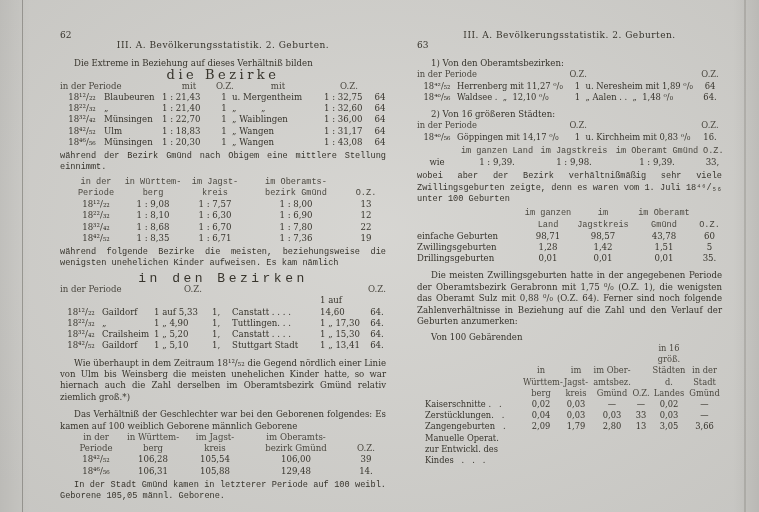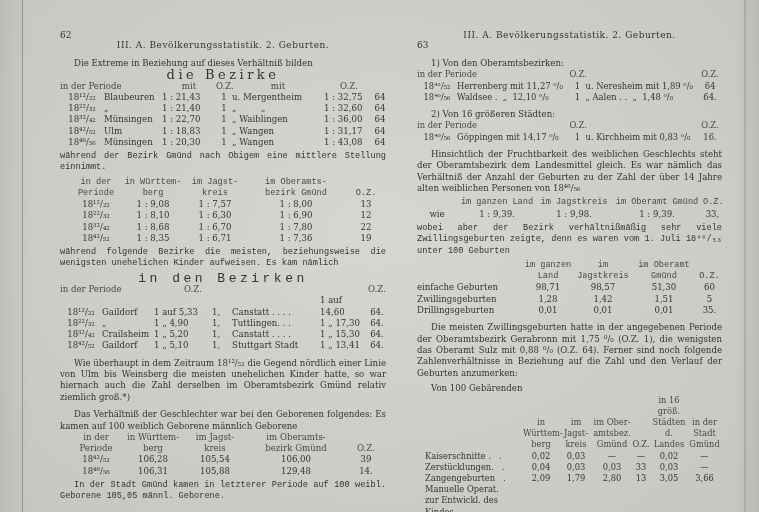--- a/index.html
+++ b/index.html
@@ -321,21 +321,20 @@
 
       <div class="grid t-oberamt">
         <span class="cell tc">18⁴⁶/₅₆</span>
         <span class="cell tl">Göppingen mit 14,17 ⁰/₀</span>
         <span class="cell tc">1</span>
         <span class="cell tl">u. Kirchheim mit 0,83 ⁰/₀</span>
         <span class="cell tc">16.</span>
       </div>
     </div>
 
-  <p class="para ind mt6">Hinsichtlich der Fruchtbarkeit des weiblichen Geschlechts steht der Oberamtsbezirk dem Landesmittel gleich. Es war nämlich das Verhältniß der Anzahl der Geburten zu der Zahl der über 14 Jahre alten weiblichen Personen von 18⁴⁶/₅₆</p>
 
   <div class="grid t-frucht thead mt3">
     <span></span>
     <span class="tc">im ganzen Land</span>
     <span class="tc">im Jagstkreis</span>
     <span class="tc">im Oberamt Gmünd</span>
     <span class="tc">O.Z.</span>
   </div>
   <div>
 
@@ -356,21 +355,21 @@
     <span class="tc">im Jagstkreis</span>
     <span class="tc">im Oberamt Gmünd</span>
     <span class="tc">O.Z.</span>
   </div>
   <div>
 
       <div class="grid t-geburt">
         <span class="cell tl">einfache Geburten</span>
         <span class="cell tc">98,71</span>
         <span class="cell tc">98,57</span>
-        <span class="cell tc">51,30</span>
+        <span class="cell tc">43,78</span>
         <span class="cell tc">60</span>
       </div>
 
       <div class="grid t-geburt">
         <span class="cell tl">Zwillingsgeburten</span>
         <span class="cell tc">1,28</span>
         <span class="cell tc">1,42</span>
         <span class="cell tc">1,51</span>
         <span class="cell tc">5</span>
       </div>

